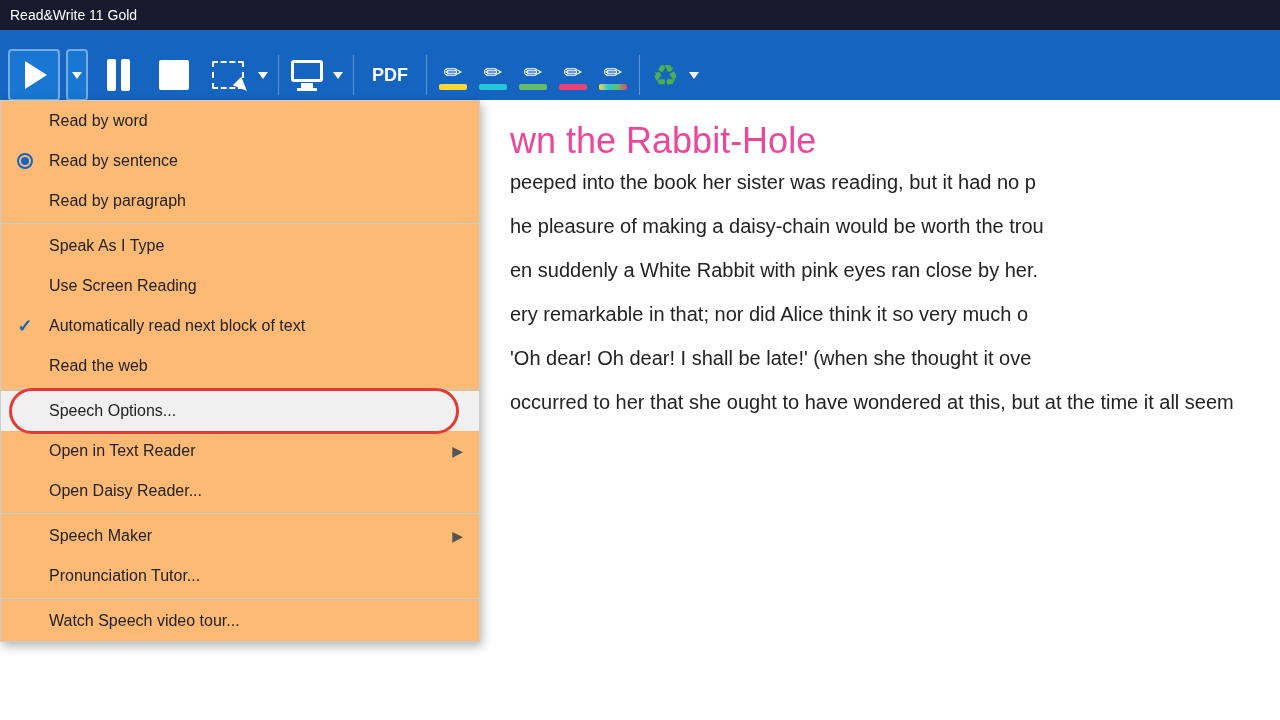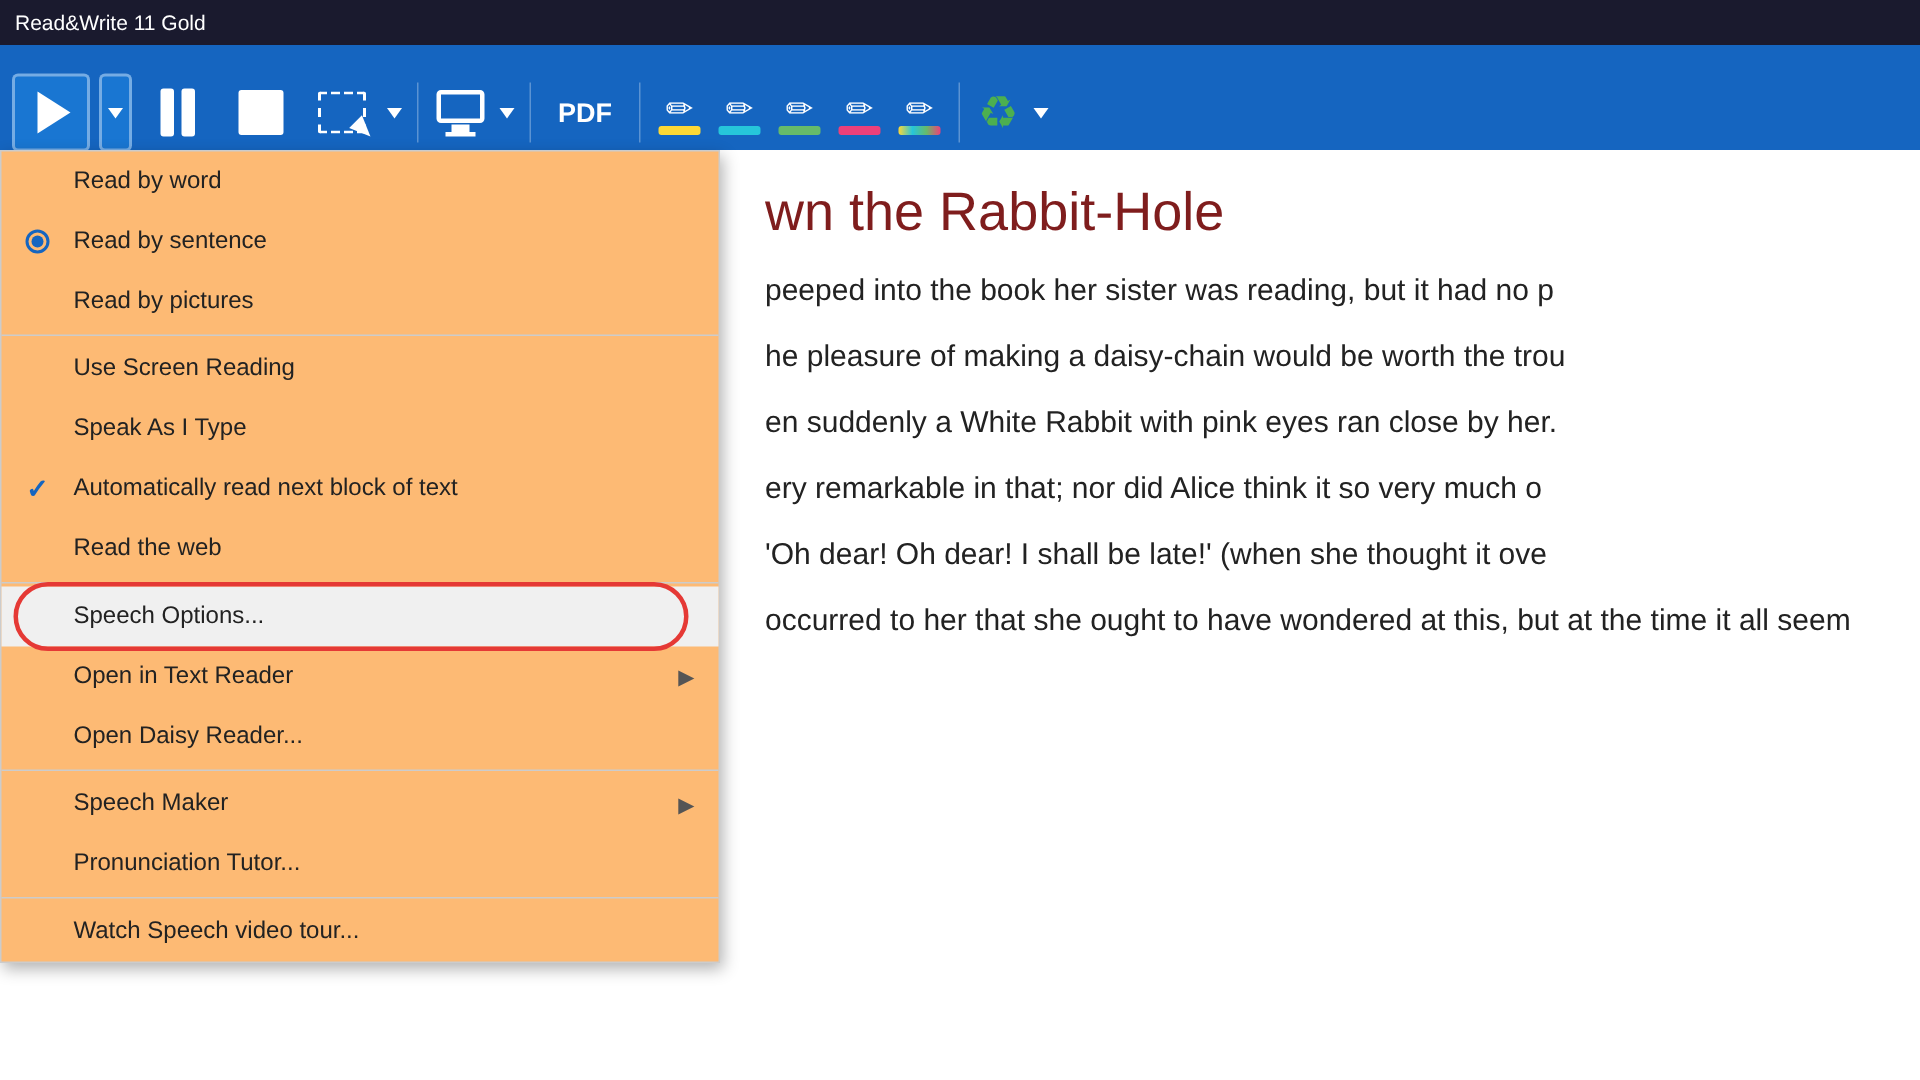--- a/index.html
+++ b/index.html
@@ -263,22 +263,22 @@
       left: 480px;
       right: 0;
       bottom: 0;
       padding: 20px 30px;
       background: #fff;
       overflow: hidden;
     }
 
     .content-title {
       font-size: 36px;
-      color: #7f1d1d;
-      margin-bottom: 16px;
+      color: #ec4899;
+      margin-bottom: 4px;
       font-weight: normal;
     }
 
     .content-body {
       font-size: 20px;
       color: #222;
       line-height: 1.6;
     }
 
     .content-body p {
@@ -391,31 +391,31 @@
   </div>
 
   <div class="menu-item">
     <div class="check-indicator">
       <div class="radio-dot filled"></div>
     </div>
     <span>Read by sentence</span>
   </div>
 
   <div class="menu-item">
-    <span>Read by pictures</span>
+    <span>Read by paragraph</span>
   </div>
 
   <div class="menu-separator"></div>
 
   <div class="menu-item">
+    <span>Speak As I Type</span>
+  </div>
+
+  <div class="menu-item">
     <span>Use Screen Reading</span>
-  </div>
-
-  <div class="menu-item">
-    <span>Speak As I Type</span>
   </div>
 
   <div class="menu-item">
     <div class="check-indicator">
       <span class="check-mark">✓</span>
     </div>
     <span>Automatically read next block of text</span>
   </div>
 
   <div class="menu-item">

